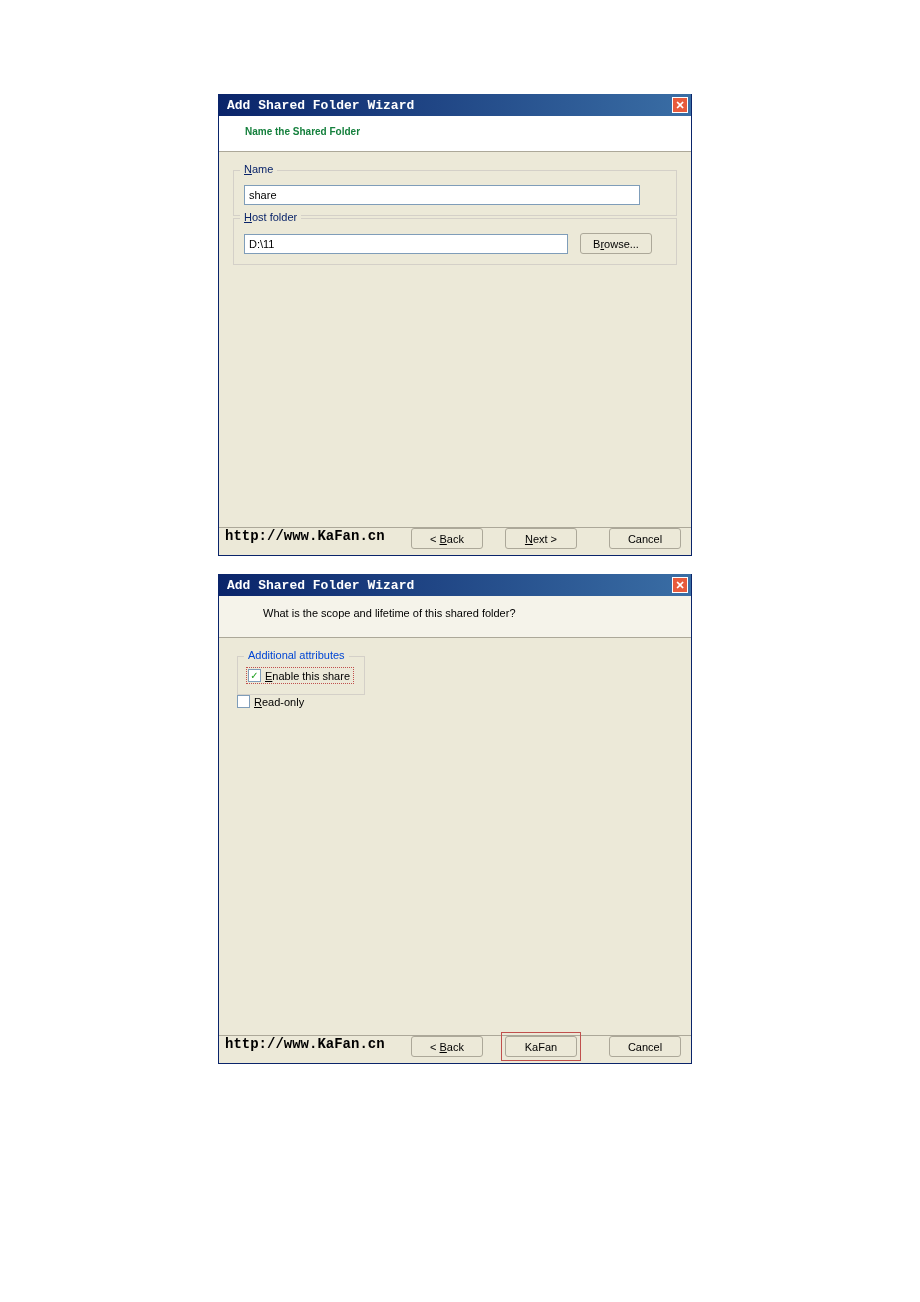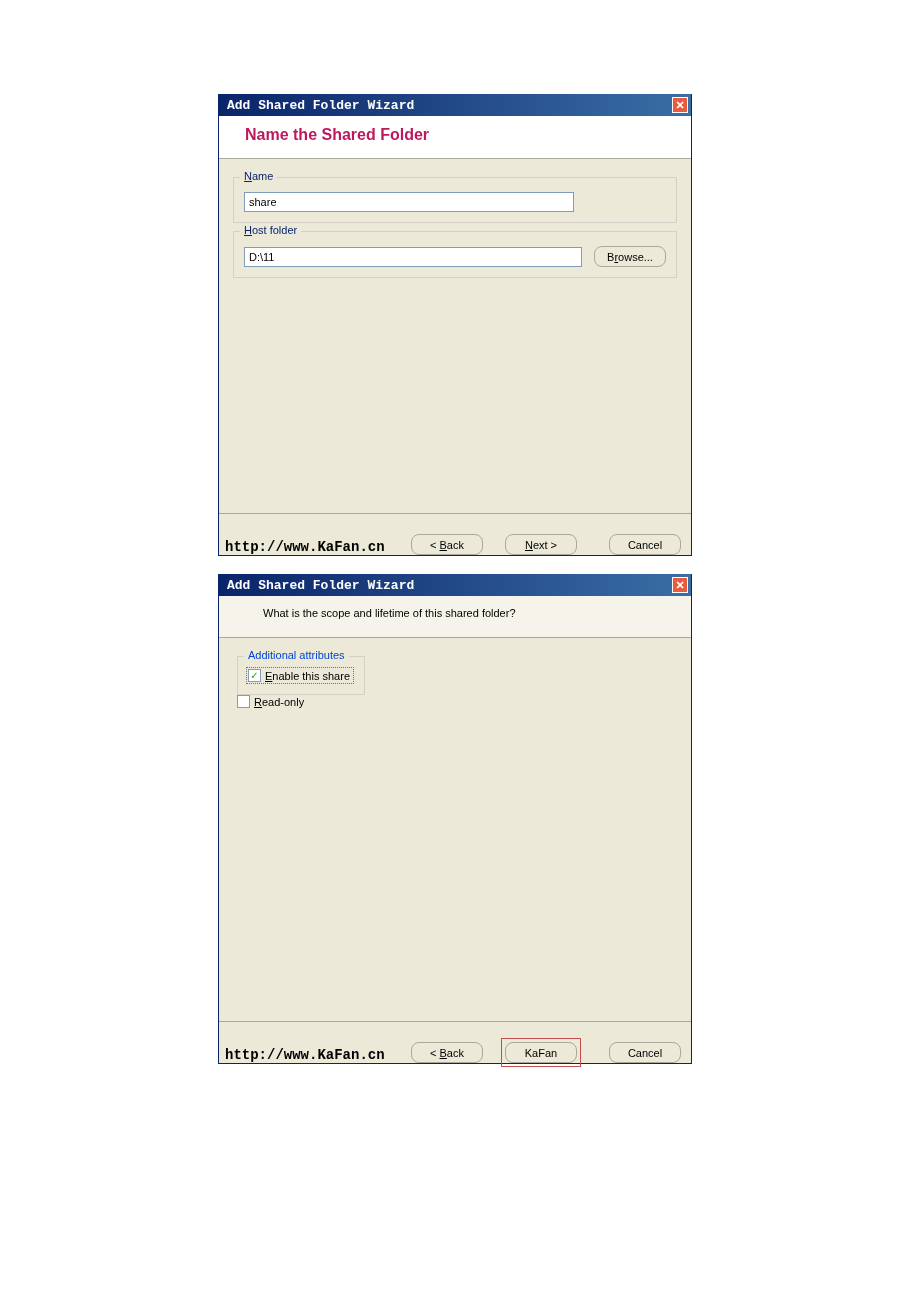--- a/index.html
+++ b/index.html
@@ -65,22 +65,22 @@
       border-bottom: 1px solid #aca899;
     }
     .header-area2 {
       background: #f5f3ea;
       padding: 10px 14px 18px 26px;
       border-bottom: 1px solid #aca899;
       position: relative;
     }
     .header-title {
       font-weight: bold;
-      font-size: 16px;
-      color: #be185d;
+      font-size: 10px;
+      color: #15803d;
     }
     .header-subtitle {
       font-size: 11px;
       color: #000000;
       padding-left: 18px;
       margin-top: 1px;
     }
     .watermark {
       position: absolute;
       font-size: 42px;
@@ -95,73 +95,73 @@
       top: 592px;
       left: 244px;
     }
     .content-area {
       padding: 18px 14px 10px 14px;
       position: relative;
       z-index: 1;
     }
     .fieldset {
       border: 1px solid #d4d0c8;
-      padding: 14px 10px 10px 10px;
-      position: relative;
-      margin-bottom: 8px;
+      padding: 14px 24px 10px 10px;
+      position: relative;
+      margin-bottom: 2px;
     }
     .fieldset-legend {
       position: absolute;
       top: -8px;
       left: 6px;
       background: #ece9d8;
       padding: 0 4px;
       color: #0a246a;
       font-size: 11px;
     }
     .fieldset-legend2 {
       color: #0046d5;
     }
     .text-input {
-      width: 330px;
+      width: 396px;
       height: 20px;
       border: 1px solid #7f9db9;
       background: #ffffff;
       padding: 2px 4px;
       font-size: 11px;
       font-family: Tahoma, Arial, sans-serif;
     }
     .host-row {
       display: flex;
       align-items: center;
       gap: 12px;
     }
     .host-input {
       flex: 1;
     }
     .btn {
       height: 21px;
       min-width: 72px;
       background: #ece9d8;
       border: 1px solid #aca899;
-      border-radius: 8px;
+      border-radius: 3px;
       font-size: 11px;
       font-family: Tahoma, Arial, sans-serif;
       cursor: pointer;
       padding: 0 8px;
     }
     .footer-area {
       position: absolute;
       bottom: 0;
       left: 0;
       right: 0;
-      height: 42px;
+      height: 28px;
       border-top: 1px solid #aca899;
       display: flex;
-      align-items: flex-end;
+      align-items: flex-start;
       justify-content: space-between;
       padding: 0 10px 0 6px;
     }
     .footer-url {
       font-family: "Courier New", monospace;
       font-weight: bold;
       font-size: 14px;
       color: #000000;
     }
     .footer-buttons {

